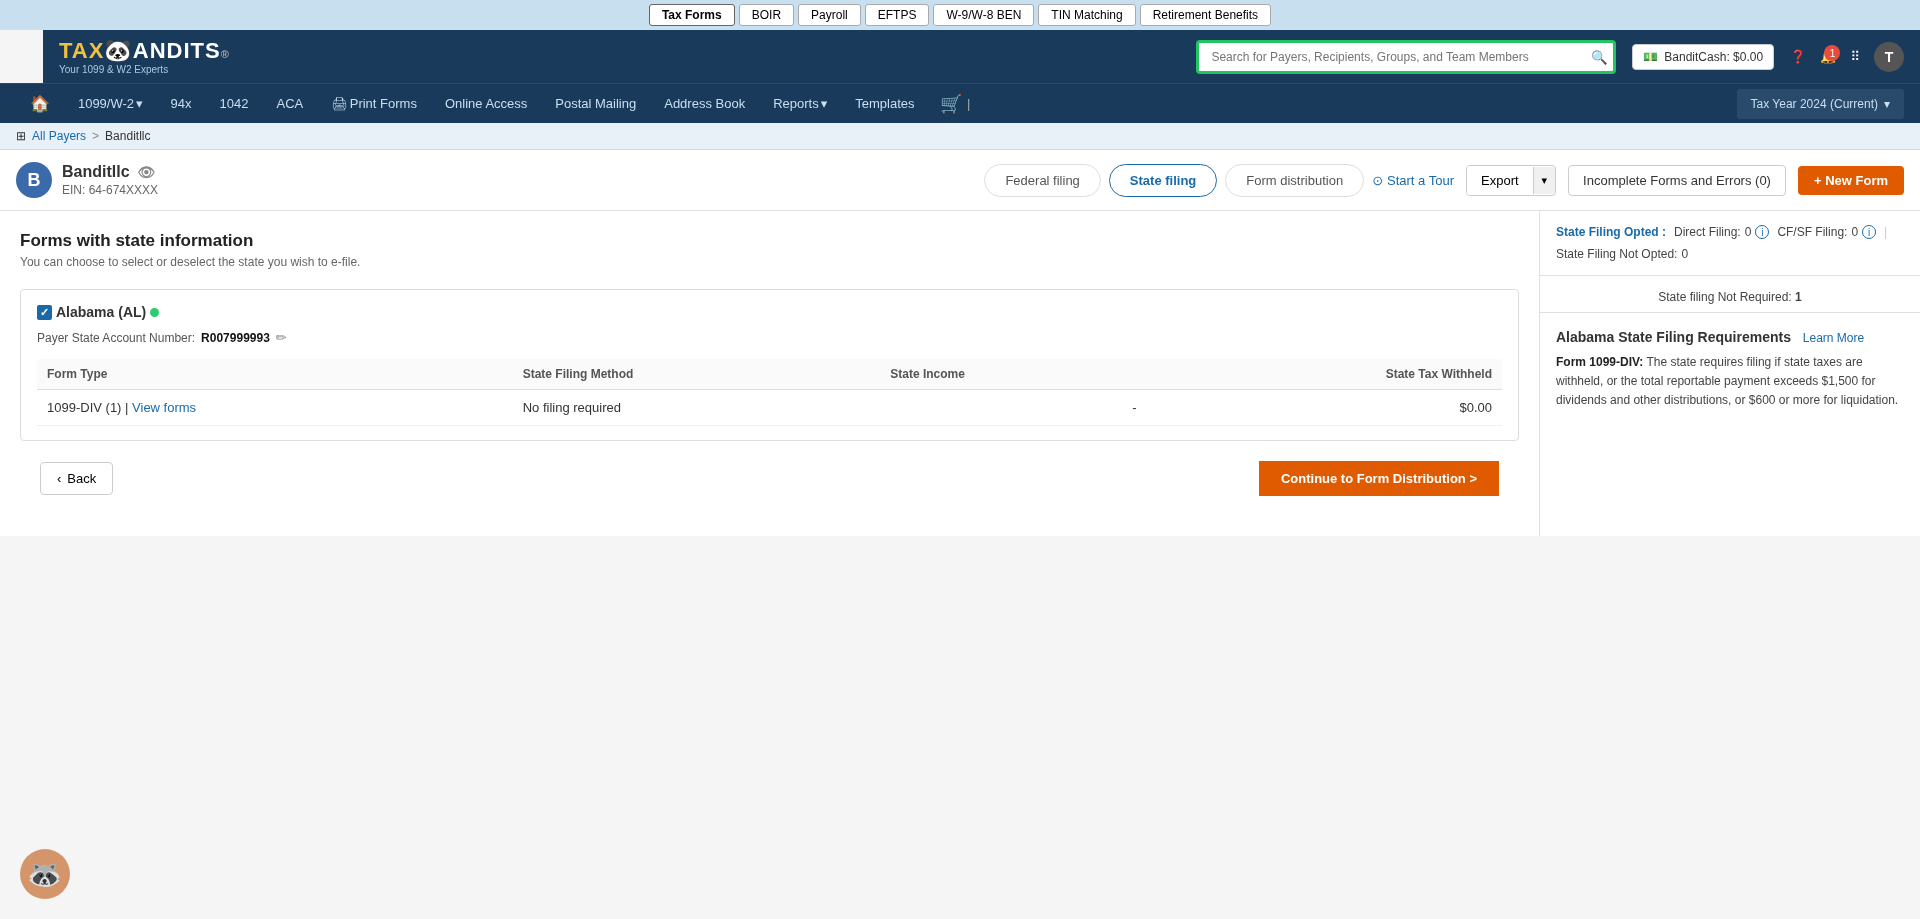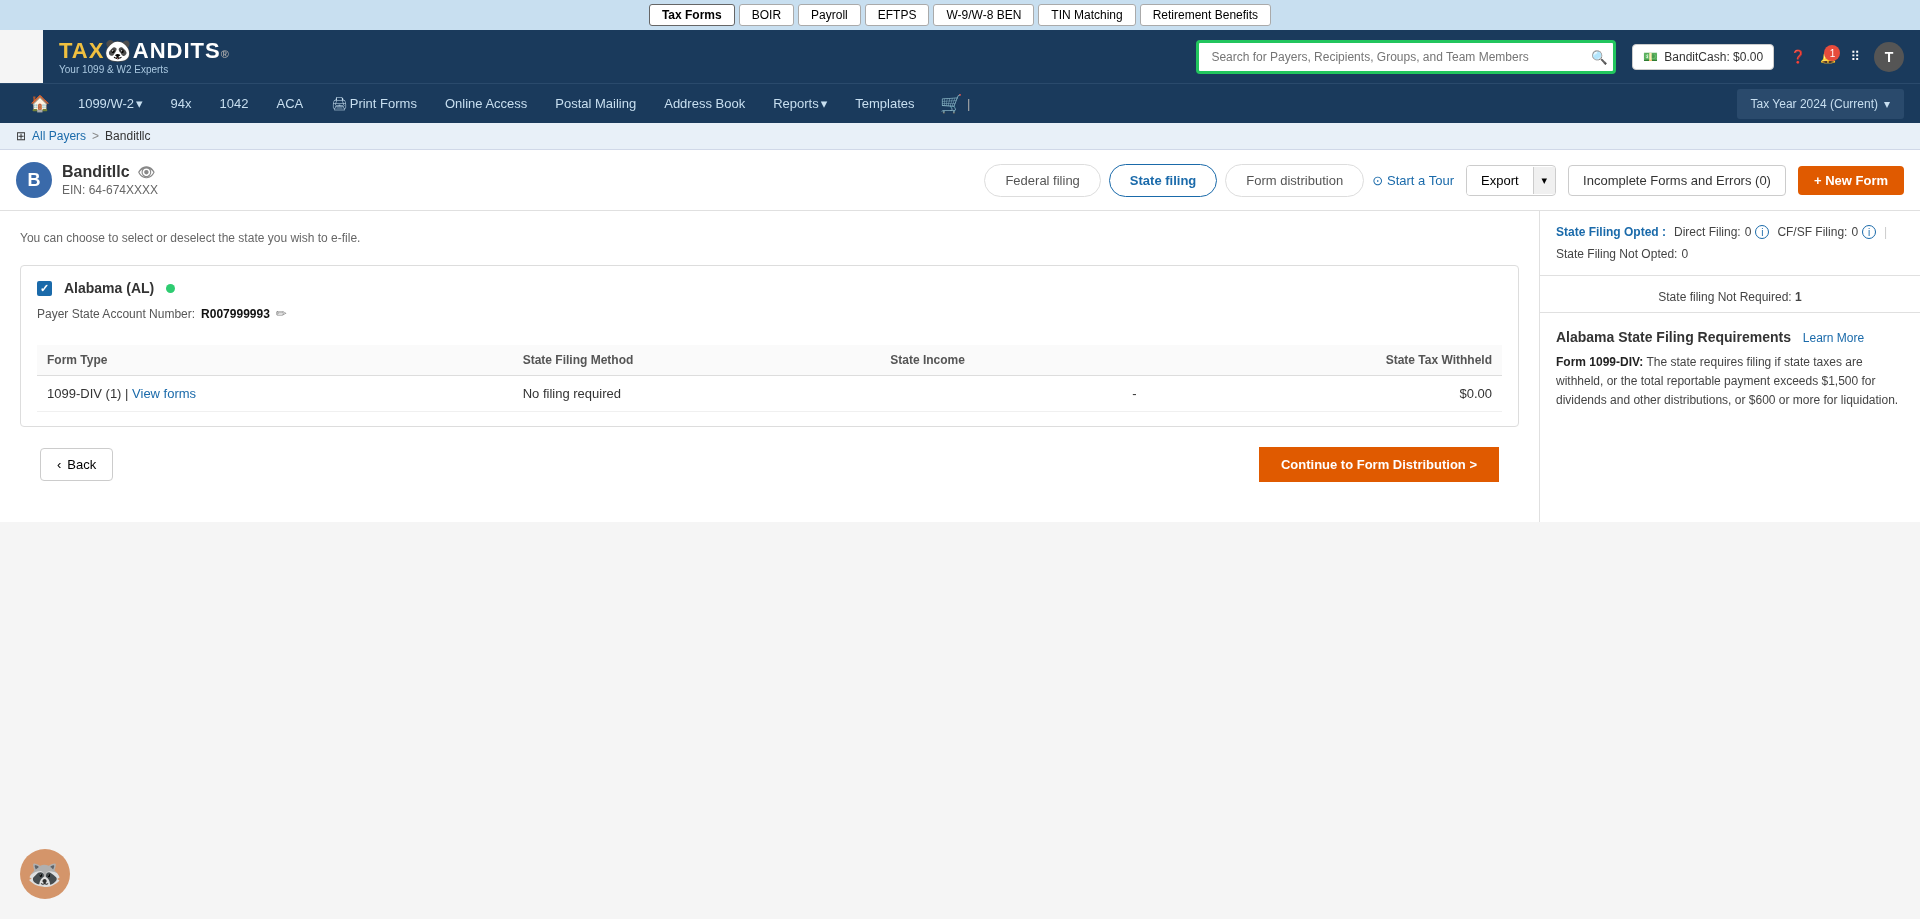--- a/index.html
+++ b/index.html
@@ -336,37 +336,37 @@
 
     
     .state-block {
       border: 1px solid #ddd;
       border-radius: 4px;
       padding: 14px 16px;
     }
     .state-header {
       display: flex;
       align-items: center;
-      gap: 12px;
+      gap: 4px;
       margin-bottom: 10px;
     }
     .state-name {
       font-weight: bold;
       font-size: 14px;
     }
     .green-dot {
       width: 9px; height: 9px;
       border-radius: 50%;
       background: #2ecc71;
       display: inline-block;
     }
     .account-number {
       font-size: 12px;
       color: #555;
-      margin-bottom: 24px;
+      margin-bottom: 14px;
       display: flex;
       align-items: center;
       gap: 6px;
     }
     .account-number strong { color: #111; }
     .edit-icon { color: #888; cursor: pointer; font-size: 13px; }
 
     
     .forms-table {
       width: 100%;
@@ -620,20 +620,21 @@
         <button class="export-btn-caret">▾</button>
       </div>
       <button class="incomplete-btn">Incomplete Forms and Errors (0)</button>
       <button class="new-form-btn">+ New Form</button>
     </div>
   </div>
 
   <div class="content-layout">
 
     <div class="main-panel">
+      <div class="section-title">Forms with state information</div>
       <div class="section-subtitle">You can choose to select or deselect the state you wish to e-file.</div>
 
       <div class="state-block">
         <div class="state-header">
           <div class="checkbox-custom"></div>
           <span class="state-name">Alabama (AL)</span>
           <span class="green-dot"></span>
         </div>
         <div class="account-number">
           <span>Payer State Account Number:</span>

